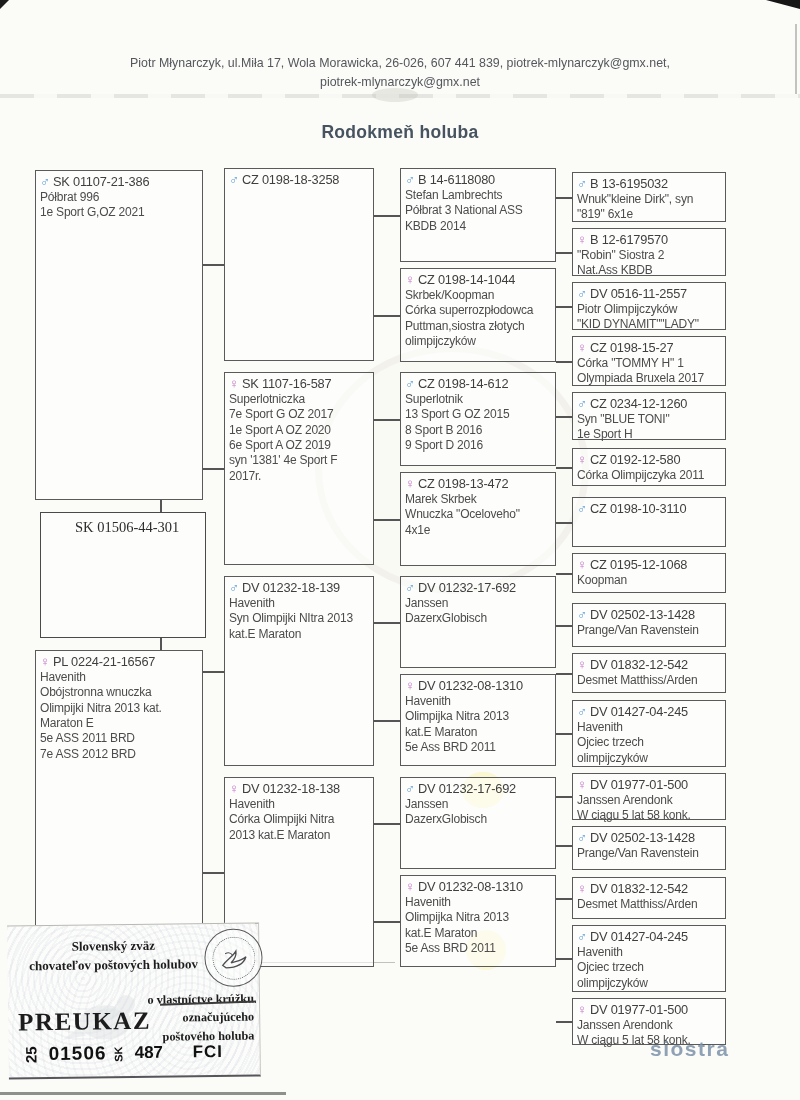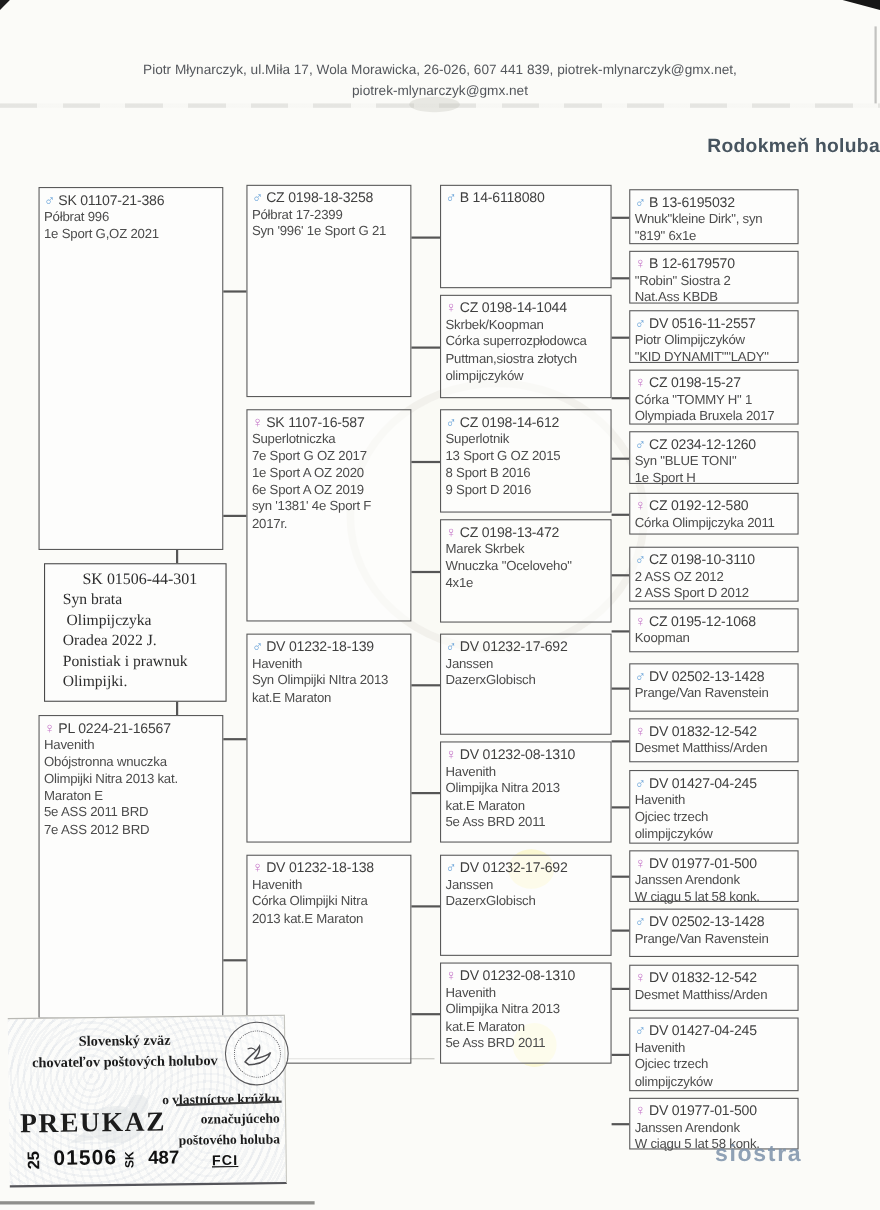--- a/index.html
+++ b/index.html
@@ -1,21 +1,21 @@
 <!DOCTYPE html>
 <html><head>
 <meta charset="utf-8">
 <style>
   html,body{margin:0;padding:0;background:#e8e8e8;}
   #page{position:relative;width:800px;height:1100px;background:#fbfbf8;overflow:hidden;
         font-family:"Liberation Sans",sans-serif;}
   
   .contact{position:absolute;top:54px;left:0;width:100%;text-align:center;
            font-size:12.4px;color:#54575c;line-height:1.55;}
-  .title{position:absolute;top:122px;left:0;width:100%;text-align:right;
+  .title{position:absolute;top:122px;left:0;width:100%;text-align:center;
          font-size:17.5px;font-weight:bold;color:#47545f;letter-spacing:.3px;}
   .scanstreak{position:absolute;top:94px;left:0;width:100%;height:4px;opacity:.5;
       background:repeating-linear-gradient(90deg,rgba(125,125,120,.35) 0 34px,rgba(125,125,120,.05) 34px 57px);}
   
   .pbox{position:absolute;box-sizing:border-box;border:1.5px solid #5a5a5a;
         background:rgba(255,255,255,.55);padding:3px 4px;color:#4c4c4c;}
   .c1{left:35px;width:168px;} .c2{left:224px;width:150px;}
   .c3{left:400px;width:156px;} .c4{left:572px;width:154px;}
   .ringrow{display:flex;gap:3px;align-items:baseline;font-size:12.8px;
            color:#3f3f3f;white-space:nowrap;letter-spacing:-.2px;}
@@ -94,47 +94,40 @@
     <div class="ringrow">
         <span class="sex m">♂</span>
         <span>SK 01107-21-386</span>
       </div>
     <div class="desc">Półbrat 996
 1e Sport G,OZ 2021</div>
   </div>
 
   <div class="subject">
     <div class="ring">SK 01506-44-301</div>
-    <div class="sdesc">Syn brata
- Olimpijczyka
-Oradea 2022 J.
-Ponistiak i prawnuk
-Olimpijki.</div>
   </div>
 
   <div class="pbox c1" style="top:650px;height:276px;">
     <div class="ringrow">
         <span class="sex f">♀</span>
         <span>PL 0224-21-16567</span>
       </div>
     <div class="desc">Havenith
 Obójstronna wnuczka
 Olimpijki Nitra 2013 kat.
 Maraton E
 5e ASS 2011 BRD
 7e ASS 2012 BRD</div>
   </div>
 
   <div class="pbox c2" style="top:168px;height:193px;">
     <div class="ringrow">
         <span class="sex m">♂</span>
         <span>CZ 0198-18-3258</span>
       </div>
-    <div class="desc">Półbrat 17-2399
-Syn '996' 1e Sport G 21</div>
   </div>
   <div class="pbox c2" style="top:372px;height:193px;">
     <div class="ringrow">
         <span class="sex f">♀</span>
         <span>SK 1107-16-587</span>
       </div>
     <div class="desc">Superlotniczka
 7e Sport G OZ 2017
 1e Sport A OZ 2020
 6e Sport A OZ 2019
@@ -158,20 +151,23 @@
     <div class="desc">Havenith
 Córka Olimpijki Nitra
 2013 kat.E Maraton</div>
   </div>
 
   <div class="pbox c3" style="top:168px;height:94px;">
     <div class="ringrow">
         <span class="sex m">♂</span>
         <span>B 14-6118080</span>
       </div>
+    <div class="desc">Stefan Lambrechts
+Półbrat 3 National ASS
+KBDB 2014</div>
   </div>
   <div class="pbox c3" style="top:268px;height:94px;">
     <div class="ringrow">
         <span class="sex f">♀</span>
         <span>CZ 0198-14-1044</span>
       </div>
     <div class="desc">Skrbek/Koopman
 Córka superrozpłodowca
 Puttman,siostra złotych
 olimpijczyków</div>
@@ -277,22 +273,20 @@
         <span class="sex f">♀</span>
         <span>CZ 0192-12-580</span>
       </div>
     <div class="desc">Córka Olimpijczyka 2011</div>
   </div>
   <div class="pbox c4" style="top:497px;height:50px;">
     <div class="ringrow">
         <span class="sex m">♂</span>
         <span>CZ 0198-10-3110</span>
       </div>
-    <div class="desc">2 ASS OZ 2012
-2 ASS Sport D 2012</div>
   </div>
   <div class="pbox c4" style="top:553px;height:40px;">
     <div class="ringrow">
         <span class="sex f">♀</span>
         <span>CZ 0195-12-1068</span>
       </div>
     <div class="desc">Koopman</div>
   </div>
   <div class="pbox c4" style="top:603px;height:44px;">
     <div class="ringrow">
@@ -418,16 +412,16 @@
     <div class="owndesc">
       <div>o vlastníctve krúžku</div>
       <div>označujúceho</div>
       <div>poštového holuba</div>
     </div>
     <div class="strike"></div>
     <div class="serial rot" style="left:14px;bottom:14px;font-size:15px;">25</div>
     <div class="serial" style="left:40px;bottom:12px;font-size:19px;letter-spacing:1px;">01506</div>
     <div class="serial rot" style="left:102px;bottom:16px;font-size:11px;">SK</div>
     <div class="serial" style="left:126px;bottom:13px;font-size:17px;">487</div>
-    <div class="serial" style="left:184px;bottom:13px;font-size:13px;letter-spacing:1px;text-decoration:underline;">FCI</div>
+    <div class="serial" style="left:184px;bottom:13px;font-size:17px;letter-spacing:1px;">FCI</div>
   </div>
 
 </div>
 
 </body></html>

